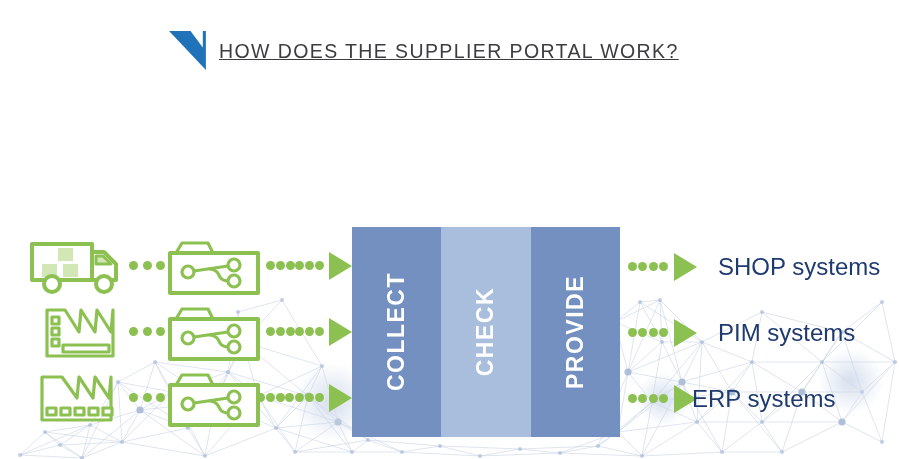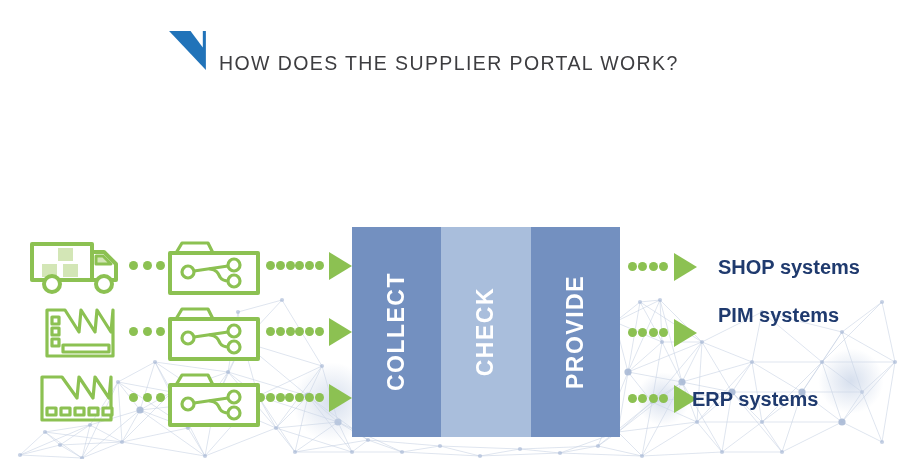--- a/index.html
+++ b/index.html
@@ -3,40 +3,40 @@
 <meta charset="utf-8">
 <style>
   html,body{margin:0;padding:0;background:#fff;}
   .stage{
     position:relative;width:899px;height:459px;overflow:hidden;background:#fff;
     font-family:"Liberation Sans", sans-serif;
   }
   
   .hdr-logo{position:absolute;left:166px;top:27px;width:45px;height:45px;}
   .hdr-title{
-    position:absolute;left:219px;top:52px;font-size:19.5px;font-weight:500;
-    letter-spacing:1.4px;color:var(--title-text);white-space:nowrap;
+    position:absolute;left:219px;top:40px;font-size:19.5px;font-weight:500;
+    letter-spacing:1.4px;color:var(--title-text);white-space:nowrap;text-decoration:underline;
   }
   
   .mesh{position:absolute;left:0;top:0;width:899px;height:459px;z-index:0;}
   .glow{position:absolute;border-radius:50%;z-index:0;
     background:radial-gradient(circle, rgba(204,215,233,.8) 0%, rgba(204,215,233,0) 70%);}
   .glow.g1{left:292px;top:362px;width:80px;height:80px;}
   .glow.g2{left:818px;top:348px;width:66px;height:66px;}
   .glow.g3{left:636px;top:372px;width:54px;height:54px;}
   
   .abs{position:absolute;z-index:1;}
   .dots{display:flex;justify-content:space-between;align-items:center;}
   .dot{width:9px;height:9px;border-radius:50%;background:var(--green);flex:0 0 auto;}
   .arrowhead{
     width:0;height:0;border-top:14px solid transparent;border-bottom:14px solid transparent;
     border-left:23px solid var(--green);
   }
   .out-label{
-    font-size:20px;font-weight:700;color:var(--navy);white-space:nowrap;line-height:22px;
+    font-size:24px;font-weight:400;color:var(--navy);white-space:nowrap;line-height:22px;
   }
   
   .pipe{
     left:352px;top:227px;width:268px;height:210px;display:flex;
   }
   .pipe .col{flex:1 1 0;display:flex;align-items:center;justify-content:center;}
   .pipe .col.dark{background:var(--stage-blue);}
   .pipe .col.light{background:var(--stage-blue-light);}
   .pipe .col span{
     writing-mode:vertical-rl;transform:rotate(180deg);
@@ -429,21 +429,21 @@
   <div class="arrowhead abs" style="left:674px;top:253px"></div>
   <div class="out-label abs" style="left:718px;top:256px">SHOP systems</div>
 
   <div class="dots abs" style="left:628px;top:328px;width:40px">
     <span class="dot"></span>
       <span class="dot"></span>
       <span class="dot"></span>
       <span class="dot"></span>
   </div>
   <div class="arrowhead abs" style="left:674px;top:319px"></div>
-  <div class="out-label abs" style="left:718px;top:304px">PIM systems</div>
+  <div class="out-label abs" style="left:718px;top:322px">PIM systems</div>
 
   <div class="dots abs" style="left:628px;top:394px;width:40px">
     <span class="dot"></span>
       <span class="dot"></span>
       <span class="dot"></span>
       <span class="dot"></span>
   </div>
   <div class="arrowhead abs" style="left:674px;top:385px"></div>
   <div class="out-label abs" style="left:692px;top:388px">ERP systems</div>
 

